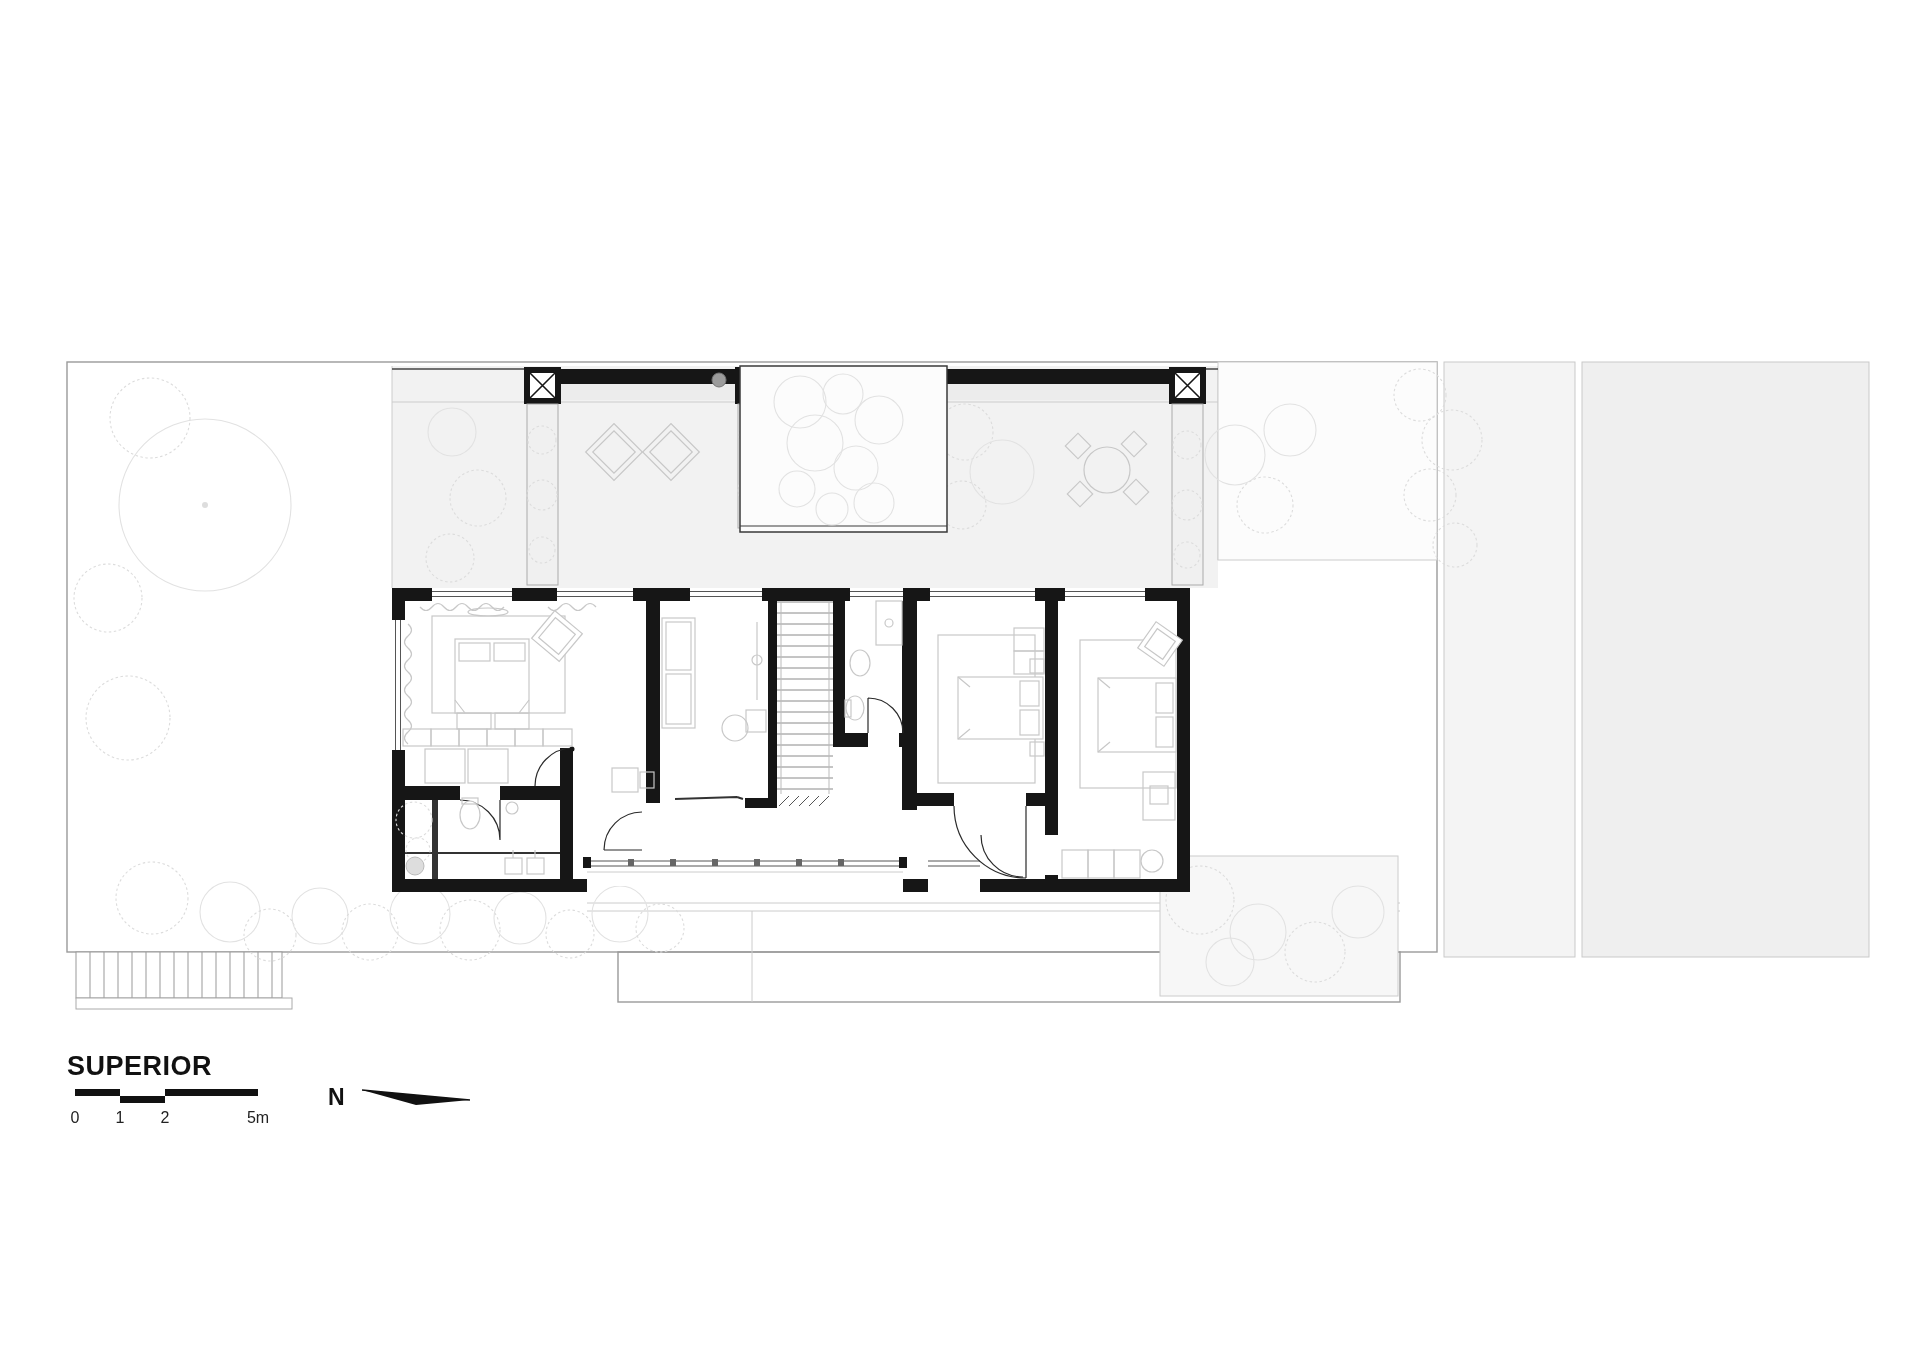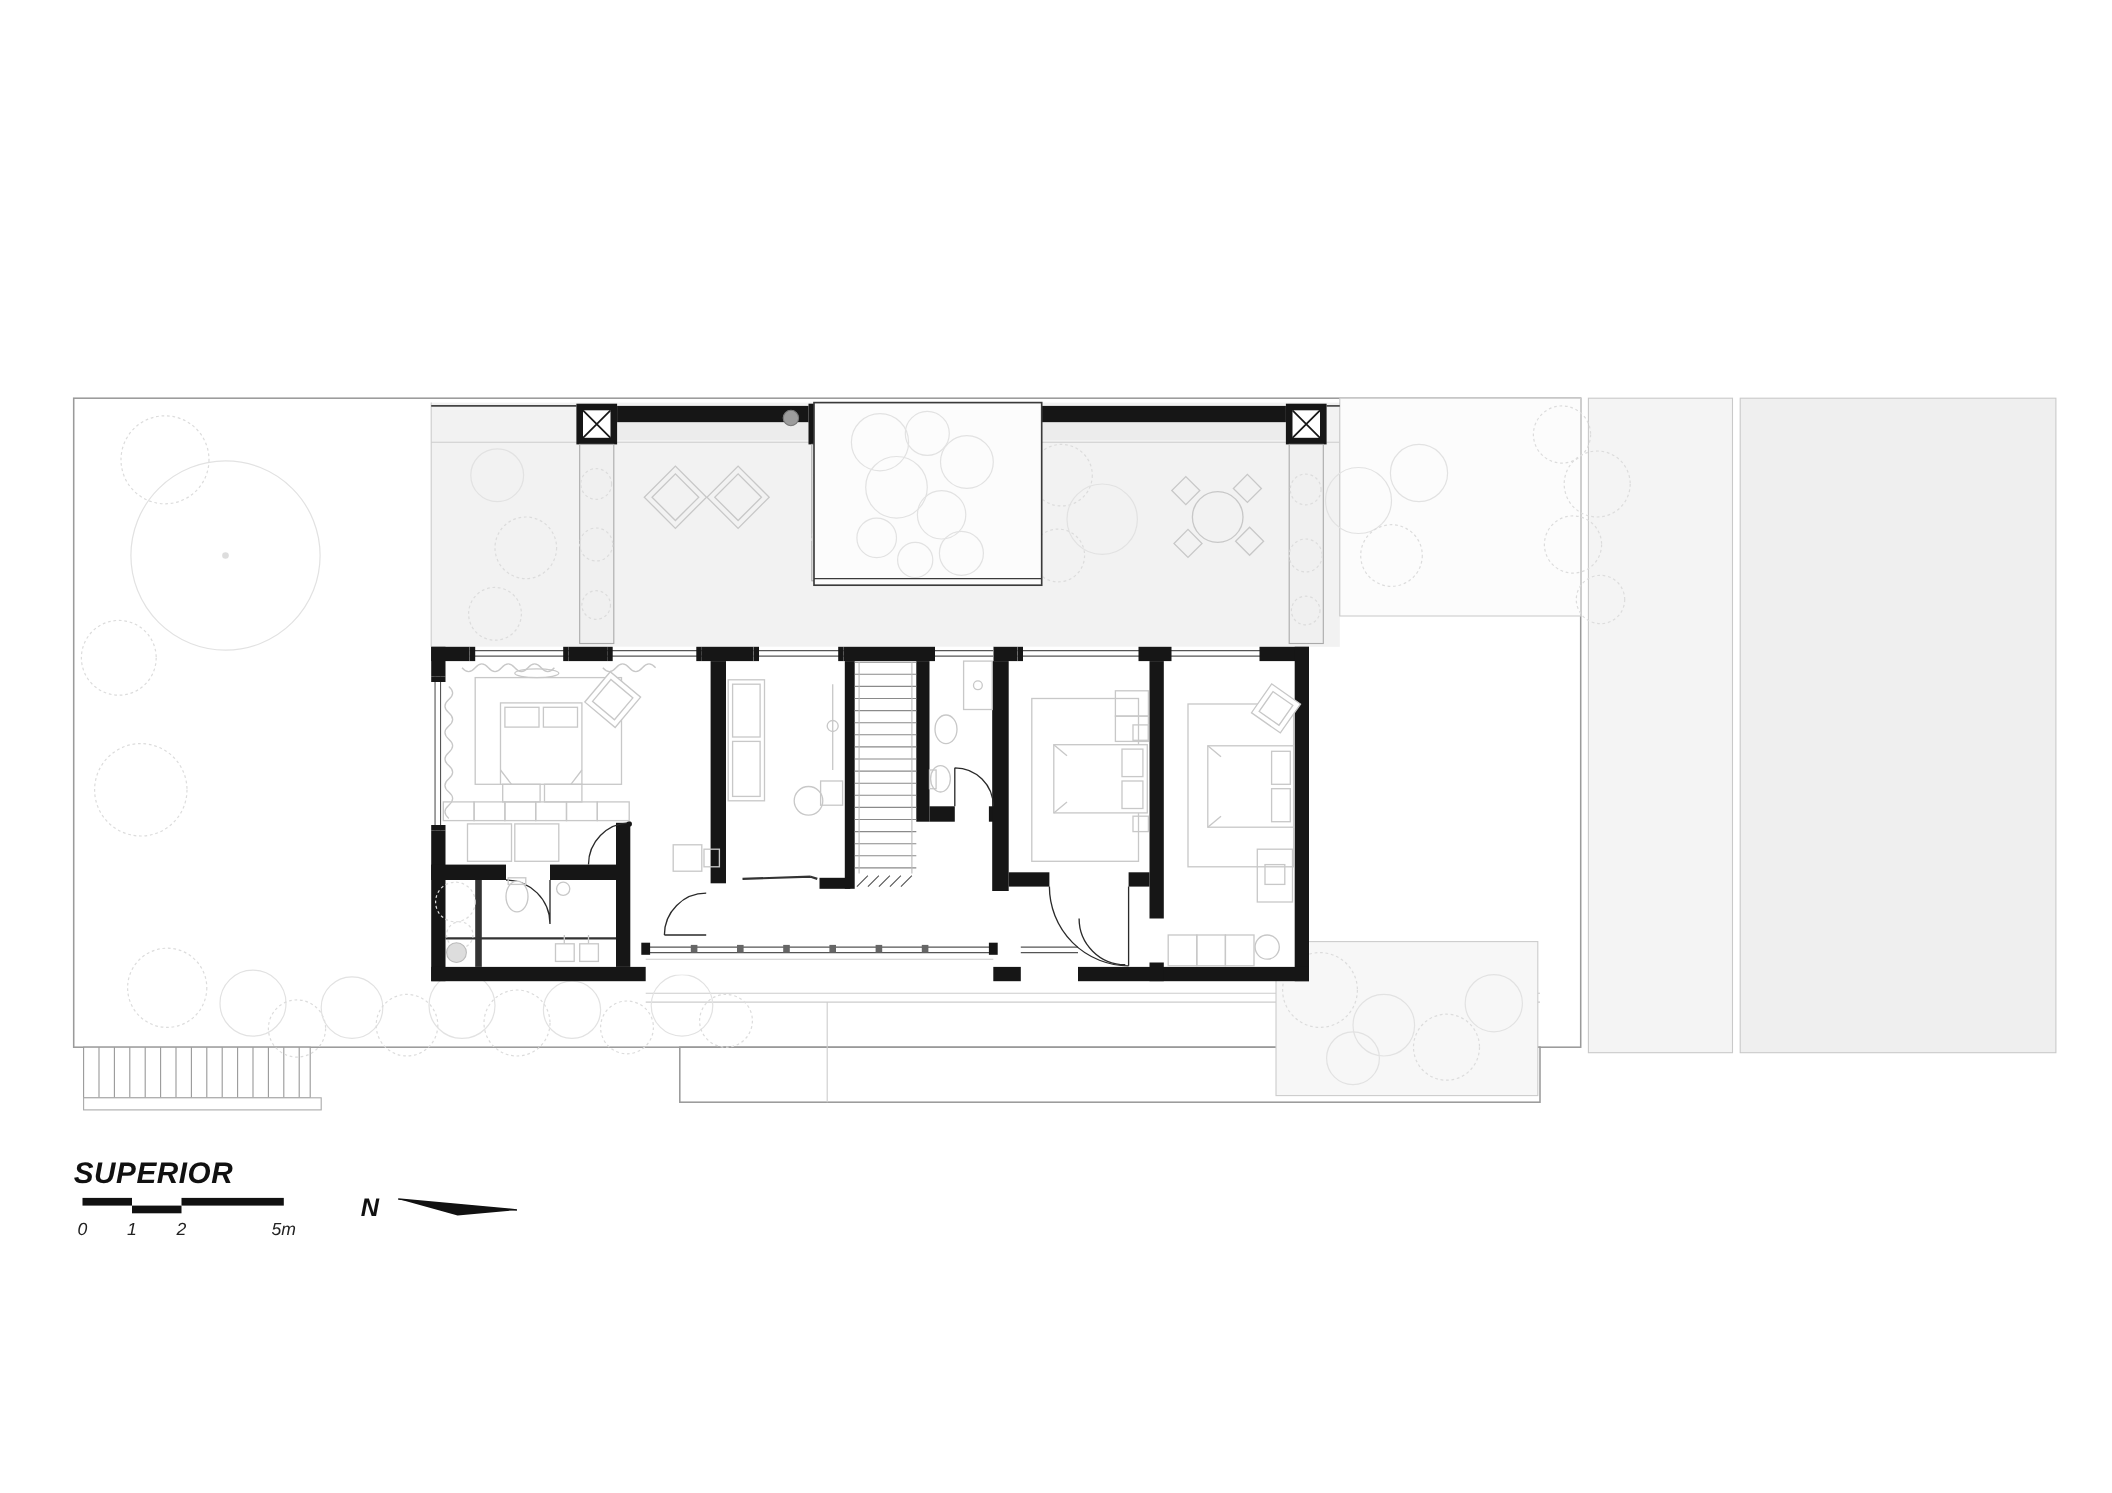--- a/index.html
+++ b/index.html
@@ -1,16 +1,16 @@
 <!DOCTYPE html>
 <html><head>
 <meta charset="utf-8">
 <style>
   html,body{margin:0;padding:0;background:#fff;font-family:"Liberation Sans",sans-serif;}
-  .canvas{position:relative;width:1920px;height:1357px;background:#ffffff;overflow:hidden;font-style:italic;}
+  .canvas{position:relative;width:1920px;height:1357px;background:#ffffff;overflow:hidden;}
   svg{position:absolute;left:0;top:0;}
   .wall{fill:#161616;stroke:none;}
   .thinwall{fill:#333;stroke:none;}
   .furn{fill:none;stroke:#c8c8c8;stroke-width:1.2;}
   .furnw{fill:#ffffff;stroke:#c8c8c8;stroke-width:1.2;}
   .tree{fill:none;stroke:#e2e2e2;stroke-width:1.1;}
   .treed{fill:none;stroke:#dcdcdc;stroke-width:1.1;stroke-dasharray:2.5 2.5;}
   .door{fill:none;stroke:#2a2a2a;stroke-width:1.2;}
   .glz{stroke:#555;stroke-width:1;}
   .lite{stroke:#cccccc;stroke-width:1;}

